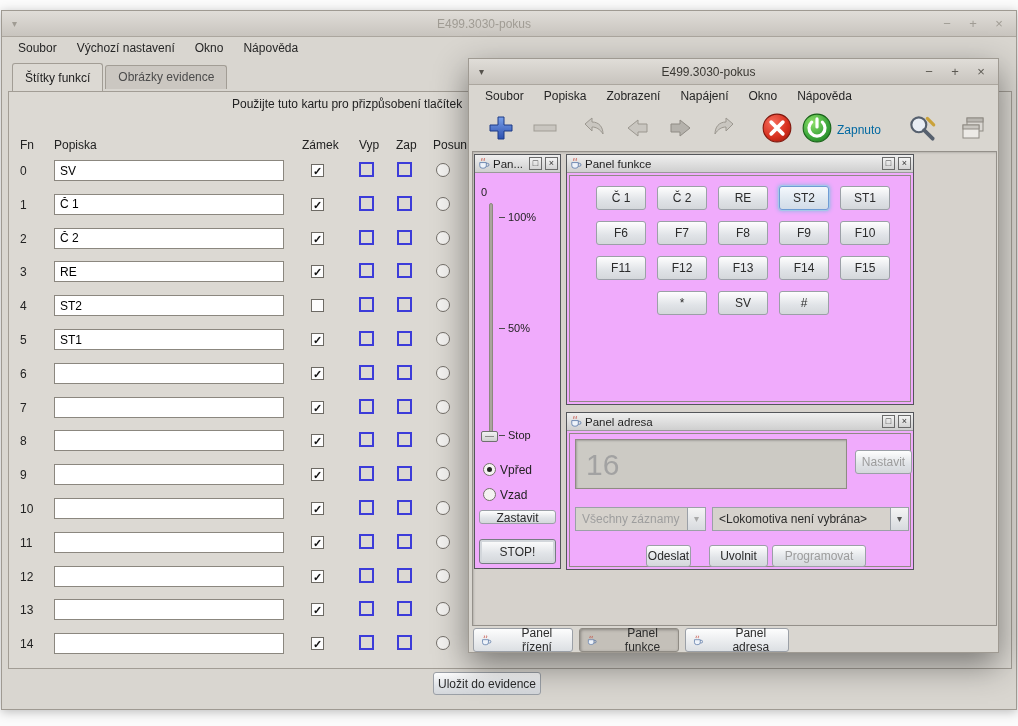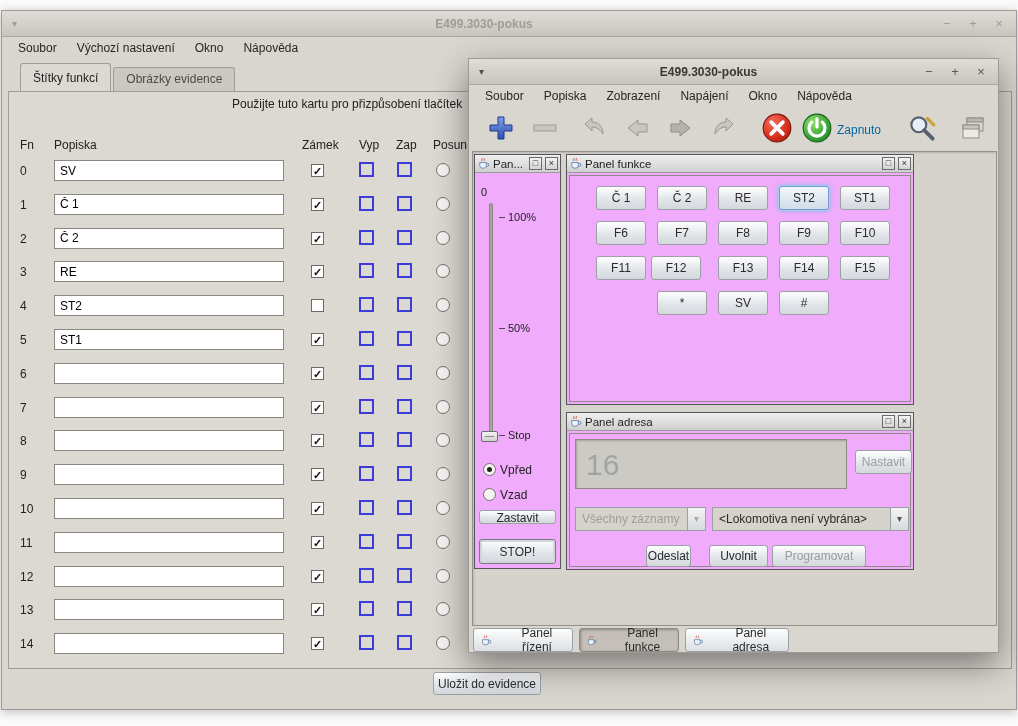--- a/index.html
+++ b/index.html
@@ -9,30 +9,30 @@
   button, input { font-family:"Liberation Sans", sans-serif; }
 
   
   .win { position:absolute; background:#d9d6d0; border:1px solid #9f9a92; }
   .back-win { left:1px; top:10px; width:1016px; height:700px; box-shadow:0 2px 10px rgba(0,0,0,.25); }
   .front-win { left:468px; top:58px; width:531px; height:595px; box-shadow:0 12px 32px rgba(0,0,0,.45); }
 
   .titlebar { position:relative; height:26px; display:flex; align-items:center; padding:0 10px;
               background:linear-gradient(#e0ddd8,#c8c4be); border-bottom:1px solid #aba69e; }
   .tb-arrow { font-size:10px; width:16px; color:#55524c; }
-  .tb-title { flex:1; text-align:center; font-weight:bold; font-size:12px; color:#3a3833; }
+  .tb-title { flex:1; text-align:center; font-weight:normal; font-size:12px; color:#3a3833; }
   .tb-controls { display:flex; gap:12px; }
   .tb-btn { font-size:13px; width:14px; text-align:center; color:#5c5953; cursor:default; }
   .titlebar.inactive .tb-title, .titlebar.inactive .tb-arrow, .titlebar.inactive .tb-btn { color:#a09c94; }
 
   .menubar { height:22px; padding-left:6px; display:flex; align-items:center; }
   .menu-item { padding:3px 10px; font-size:12px; color:#262626; }
 
   
-  .tabs { position:absolute; left:18px; top:52px; height:28px; display:flex; align-items:flex-end; }
+  .tabs { position:absolute; left:10px; top:52px; height:28px; display:flex; align-items:center; }
   .tab { padding:4px 12px; font-size:12px; border:1px solid #a29d95; border-bottom:none; margin-right:2px;
          background:#cbc7c1; color:#4b4b4b; border-radius:3px 3px 0 0; height:24px; }
   .tab.active { background:#dcd9d3; height:28px; color:#1d1d1d; padding-top:7px; }
 
   .tabpanel { position:absolute; left:6px; top:80px; width:1004px; height:578px;
               border:1px solid #a29d95; background:#dcd9d3; }
   .hint { position:absolute; left:223px; top:5px; font-size:12px; color:#222; white-space:nowrap; }
   .th { position:absolute; top:46px; font-size:12px; color:#222; }
   .fn-num { position:absolute; left:11px; font-size:12px; color:#222; width:26px; }
   .popiska { position:absolute; left:45px; width:230px; height:21px; border:1px solid #8b877f;
@@ -400,21 +400,21 @@
             <button class="swing-btn fn-btn" style="left:87px;top:10px">Č 2</button>
             <button class="swing-btn fn-btn" style="left:148px;top:10px">RE</button>
             <button class="swing-btn fn-btn focused" style="left:209px;top:10px">ST2</button>
             <button class="swing-btn fn-btn" style="left:270px;top:10px">ST1</button>
             <button class="swing-btn fn-btn" style="left:26px;top:45px">F6</button>
             <button class="swing-btn fn-btn" style="left:87px;top:45px">F7</button>
             <button class="swing-btn fn-btn" style="left:148px;top:45px">F8</button>
             <button class="swing-btn fn-btn" style="left:209px;top:45px">F9</button>
             <button class="swing-btn fn-btn" style="left:270px;top:45px">F10</button>
             <button class="swing-btn fn-btn" style="left:26px;top:80px">F11</button>
-            <button class="swing-btn fn-btn" style="left:81px;top:80px">F12</button>
+            <button class="swing-btn fn-btn" style="left:87px;top:80px">F12</button>
             <button class="swing-btn fn-btn" style="left:148px;top:80px">F13</button>
             <button class="swing-btn fn-btn" style="left:209px;top:80px">F14</button>
             <button class="swing-btn fn-btn" style="left:270px;top:80px">F15</button>
             <button class="swing-btn fn-btn" style="left:87px;top:115px">*</button>
             <button class="swing-btn fn-btn" style="left:148px;top:115px">SV</button>
             <button class="swing-btn fn-btn" style="left:209px;top:115px">#</button>
           </div>
       </div>
 
       <div class="iframe adresa-frame">

